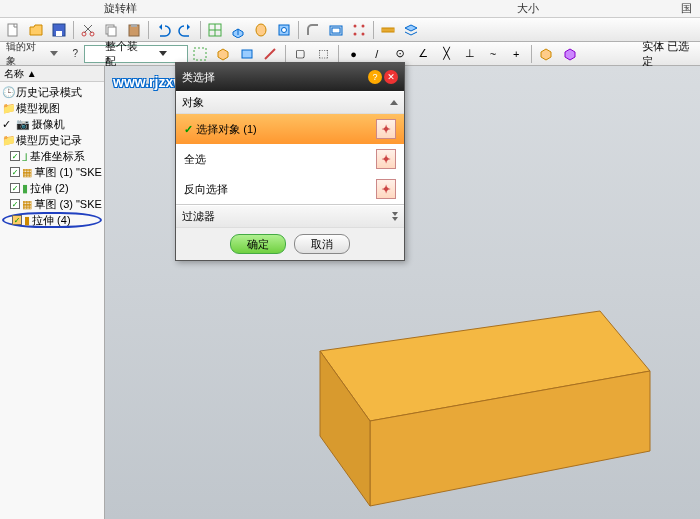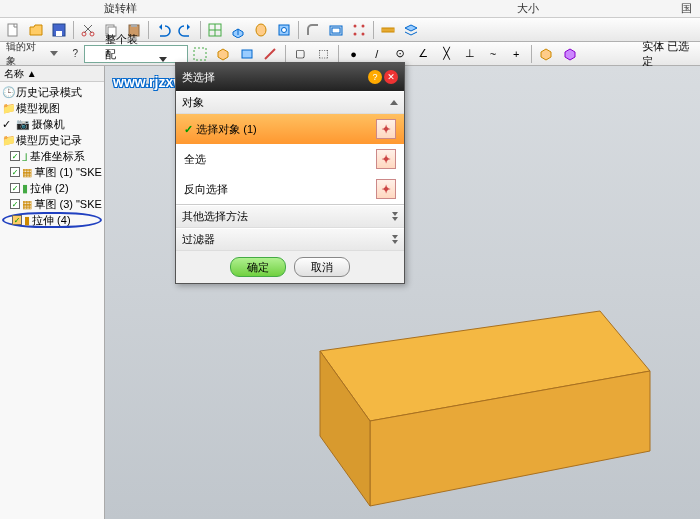--- a/index.html
+++ b/index.html
@@ -4,21 +4,21 @@
 <style>
 *{box-sizing:border-box;margin:0;padding:0;font-family:"Microsoft YaHei",SimSun,sans-serif;font-size:11px}
 body{width:700px;height:519px;background:#f0f0f0;position:relative;overflow:hidden}
 .menubar{height:18px;background:#f5f5f5;display:flex;align-items:center;padding:0 4px;border-bottom:1px solid #ccc}
 .menubar span{margin:0 60px 0 100px;color:#333}
 .toolbar1{height:24px;background:linear-gradient(#fdfdfd,#e8e8e8);border-bottom:1px solid #b0b0b0;display:flex;align-items:center;padding:0 2px;gap:1px}
 .tbtn{width:22px;height:22px;display:flex;align-items:center;justify-content:center;border:1px solid transparent;border-radius:2px}
 .sep{width:1px;height:18px;background:#b0b0b0;margin:0 2px}
 .toolbar2{height:24px;background:linear-gradient(#fdfdfd,#e8e8e8);border-bottom:1px solid #b0b0b0;display:flex;align-items:center;padding:0 2px;gap:2px}
 .filter-lbl{font-size:10px;color:#333;padding:0 4px}
-.combo{height:18px;border:1px solid #7a9;background:#fff;padding:0 20px;display:flex;align-items:flex-end;gap:12px}
+.combo{height:18px;border:1px solid #7a9;background:#fff;padding:0 20px;display:flex;align-items:center;gap:12px}
 .combo .drop{width:0;height:0;border-left:4px solid transparent;border-right:4px solid transparent;border-top:5px solid #333}
 .main{display:flex;height:calc(100% - 66px)}
 .sidebar{width:105px;background:#f8f8f8;border-right:1px solid #aaa;display:flex;flex-direction:column}
 .side-title{height:18px;background:linear-gradient(#e8e8f0,#d0d0e0);padding:2px 4px;border-bottom:1px solid #aaa;font-size:11px}
 .side-hdr{height:16px;background:#eee;padding:1px 4px;font-size:10px;border-bottom:1px solid #ccc}
 .tree{padding:2px;font-size:11px;overflow:hidden}
 .tree-item{display:flex;align-items:center;height:16px;gap:2px;white-space:nowrap}
 .tree-item.i1{padding-left:8px}
 .tree-ico{width:12px;height:12px;display:inline-block}
 .chk{width:10px;height:10px;border:1px solid #666;background:#fff;display:inline-flex;align-items:center;justify-content:center;font-size:8px;color:#090}
@@ -292,27 +292,20 @@
           <div class="dlg-row">
             <span>全选</span>
             <span class="sq-btn">✦</span>
           </div>
           <div class="dlg-row">
             <span>反向选择</span>
             <span class="sq-btn">✦</span>
           </div>
         </div>
         <div class="dlg-sec-h">
-            <span>其他选择方法</span>
-            <span class="dcaret">
-              <span></span>
-              <span></span>
-            </span>
-          </div>
-        <div class="dlg-sec-h">
             <span>过滤器</span>
             <span class="dcaret">
               <span></span>
               <span></span>
             </span>
           </div>
         <div class="dlg-btns">
           <div class="btn ok">确定</div>
           <div class="btn">取消</div>
         </div>

